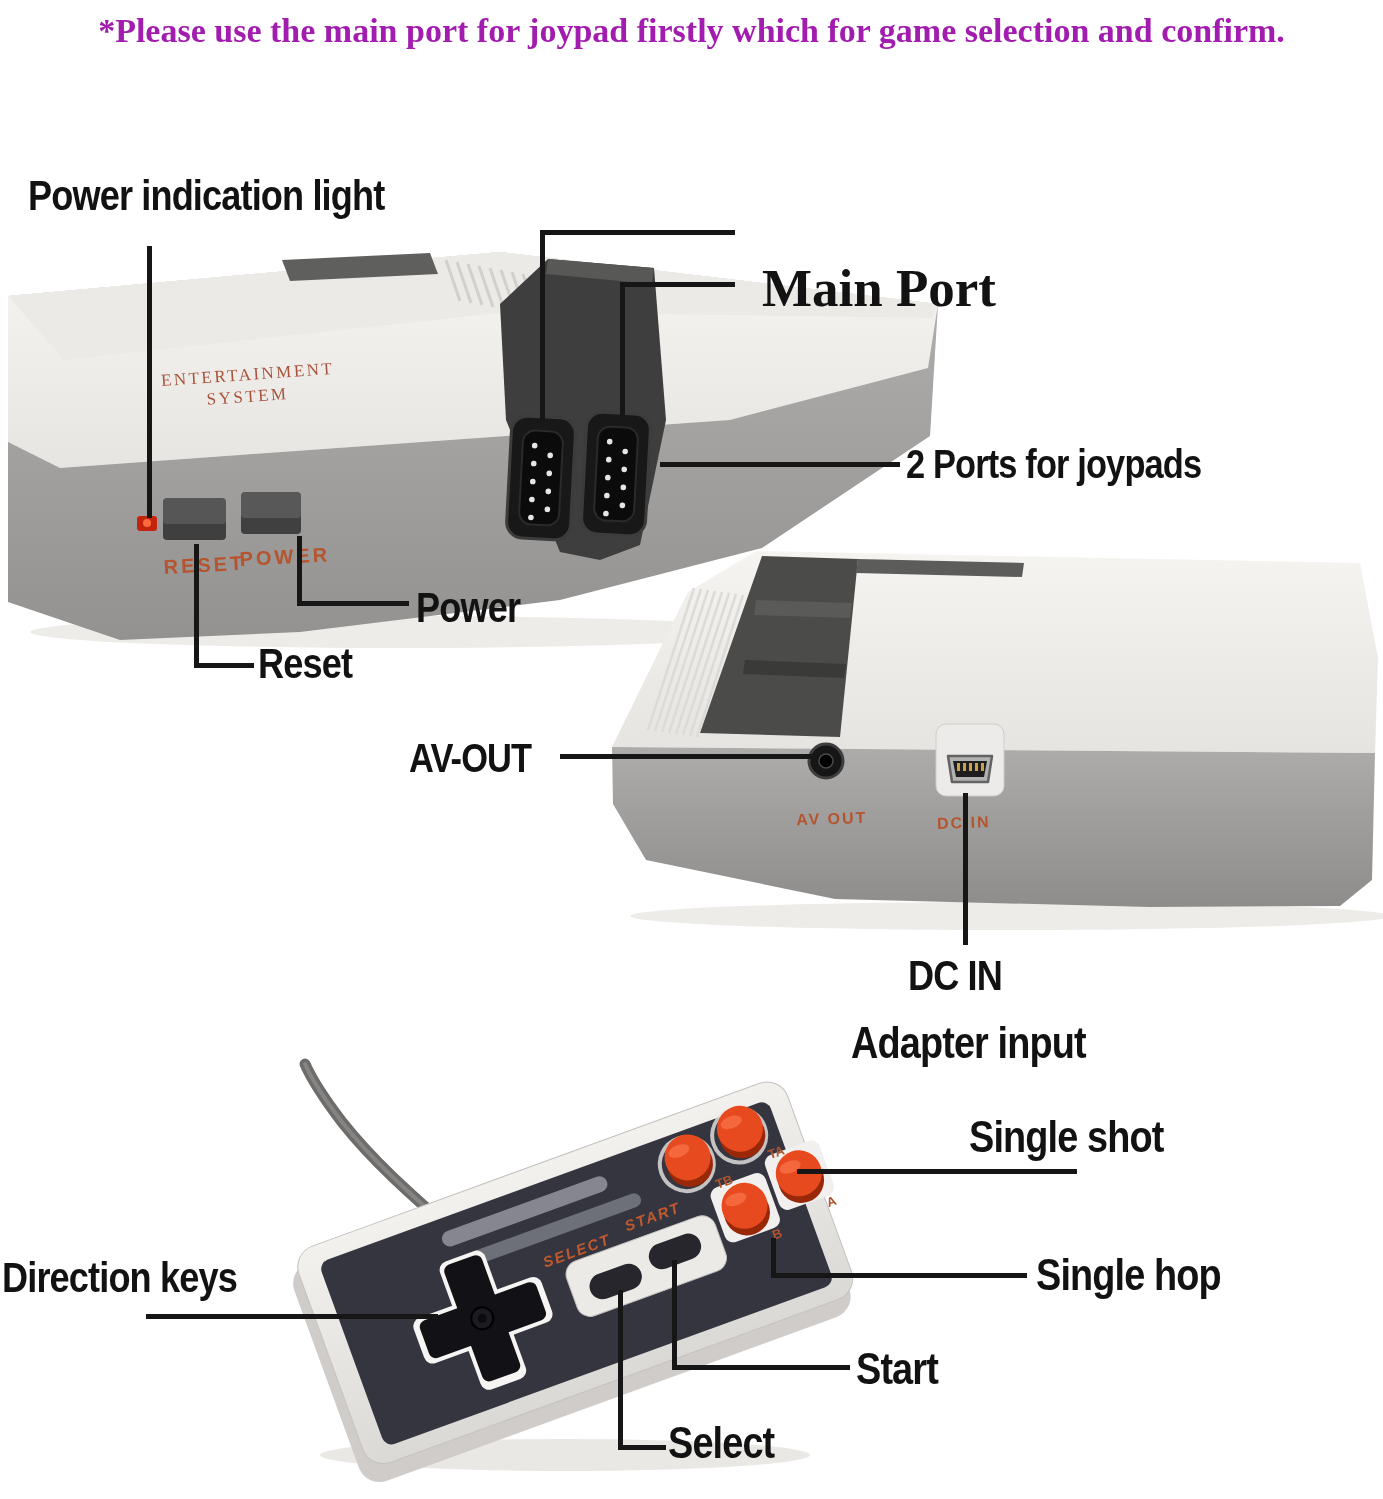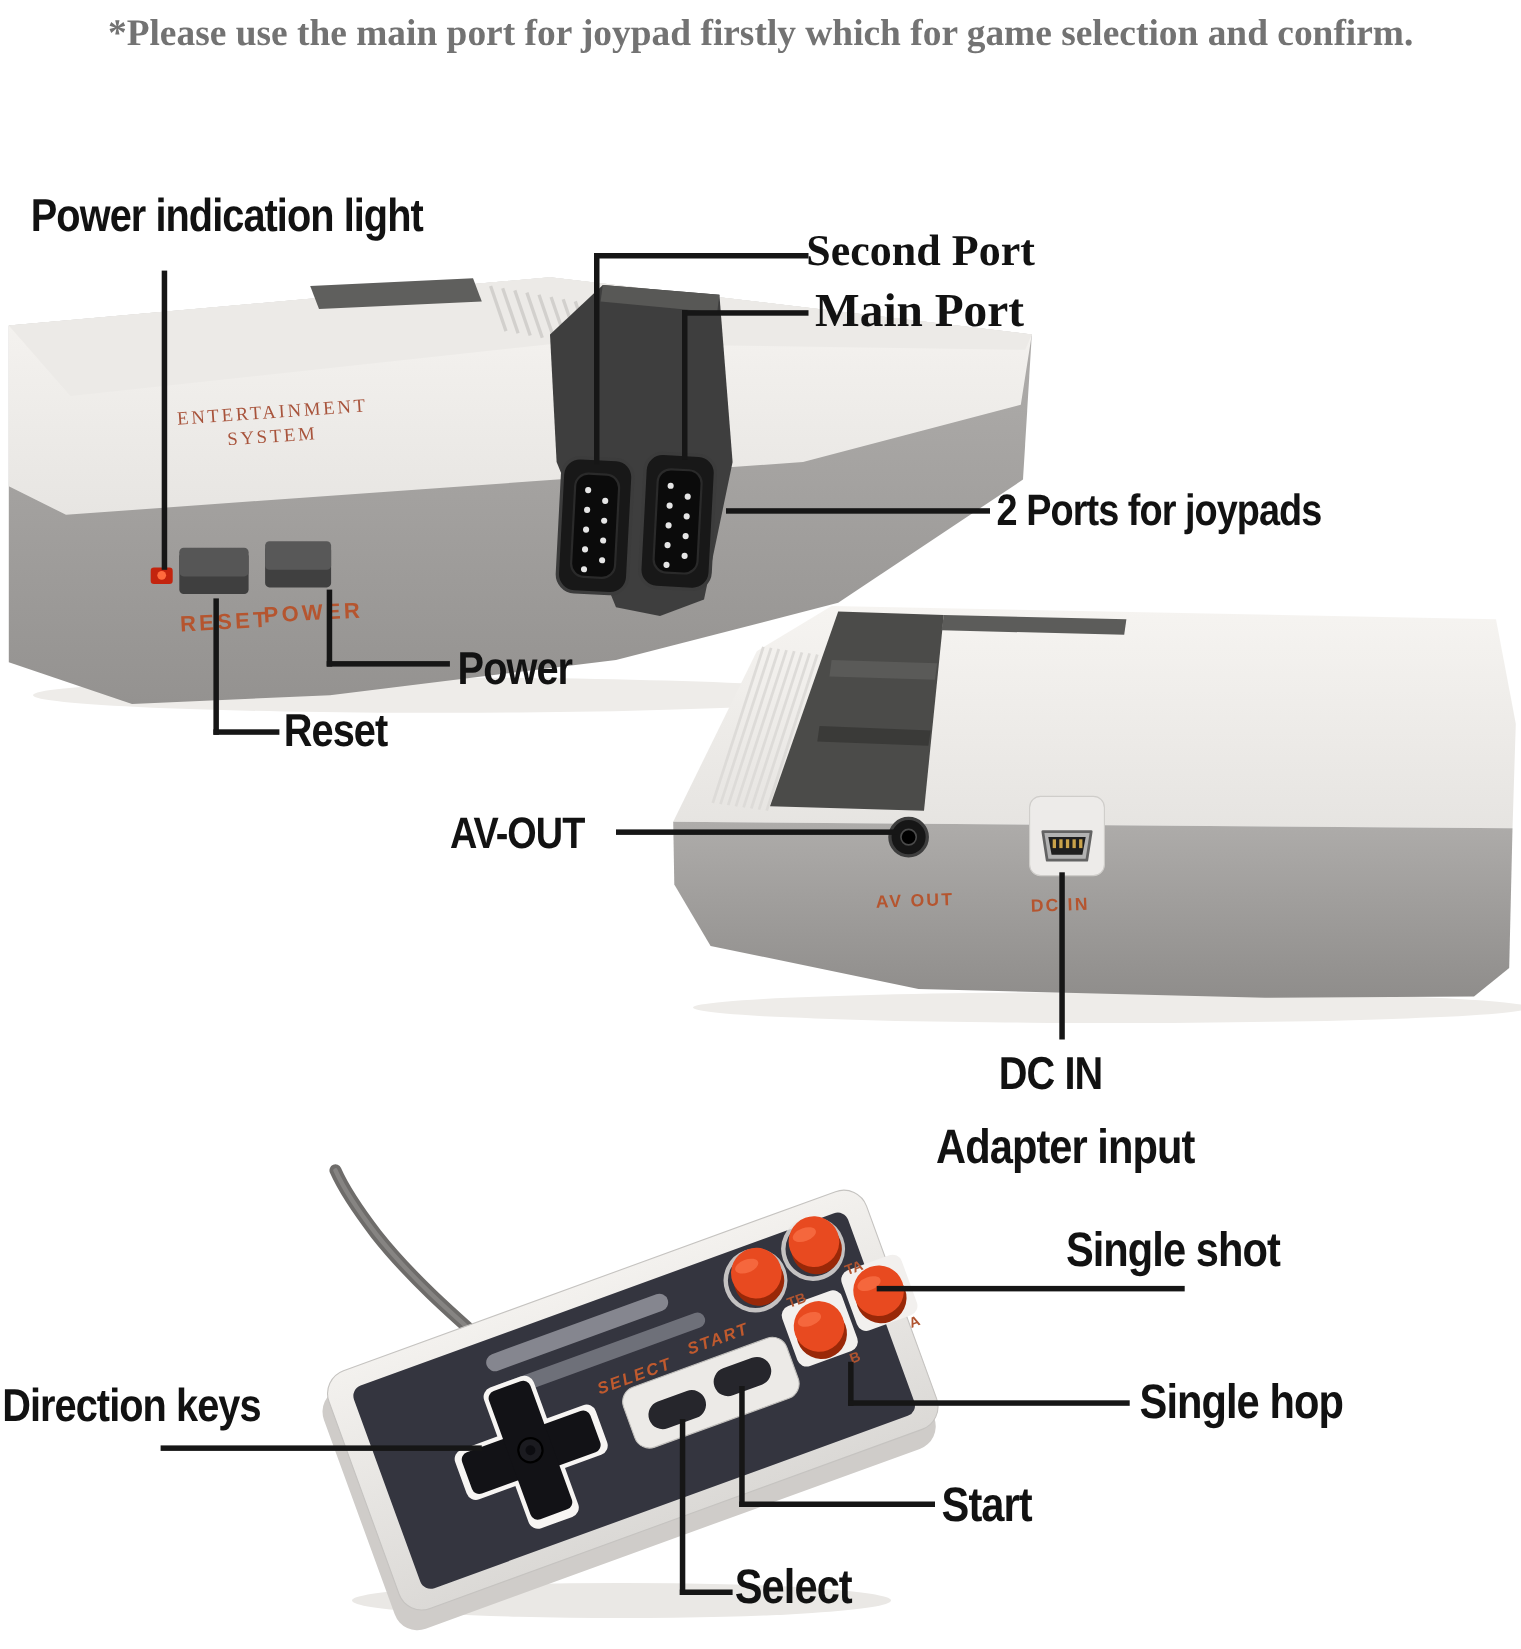--- a/index.html
+++ b/index.html
@@ -5,21 +5,21 @@
   html,body{margin:0;padding:0;background:#fff;}
   .page{position:relative;width:1383px;height:1499px;background:#ffffff;overflow:hidden;
         font-family:"Liberation Sans",sans-serif;}
   .art{position:absolute;left:0;top:0;z-index:1;}
   .line{position:absolute;background:#161616;z-index:2;}
   .lbl{position:absolute;z-index:3;white-space:nowrap;color:#121212;font-weight:700;}
   .clabel{font-family:"Liberation Sans",sans-serif;letter-spacing:-1px;
           transform:scaleX(.86);transform-origin:left top;}
   .slabel{font-family:"Liberation Serif",serif;letter-spacing:0;}
   .notice{position:absolute;left:0;width:1383px;text-align:center;z-index:3;
-          font-family:"Liberation Serif",serif;font-weight:700;color:#737373;white-space:nowrap;}
+          font-family:"Liberation Serif",serif;font-weight:700;color:#a21caf;white-space:nowrap;}
   svg text{font-family:"Liberation Sans",sans-serif;}
   svg text.serif{font-family:"Liberation Serif",serif;}
 </style>
 </head>
 <body>
 
 <div class="page">
 
   <svg class="art" width="1383" height="1499" viewBox="0 0 1383 1499">
     <defs>
@@ -225,22 +225,21 @@
   <div class="line" style="left:771px;top:1273px;width:256px;height:5px;"></div>
   <div class="line" style="left:672px;top:1260px;width:5px;height:110px;"></div>
   <div class="line" style="left:672px;top:1365px;width:178px;height:5px;"></div>
   <div class="line" style="left:618px;top:1290px;width:5px;height:160px;"></div>
   <div class="line" style="left:618px;top:1445px;width:48px;height:5px;"></div>
   <div class="line" style="left:146px;top:1314px;width:292px;height:5px;"></div>
 
   <div class="notice" style="top:12px;font-size:34px;">*Please use the main port for joypad firstly which for game selection and confirm.</div>
 
   <div class="lbl clabel" style="left:28px;top:172px;font-size:42px;">Power indication light</div>
-  <div class="lbl slabel" style="left:733px;top:204px;font-size:40px;">Second Port</div>
-  <div class="lbl slabel" style="left:741px;top:258px;font-size:43px;">Main Port</div>
+  <div class="lbl slabel" style="left:762px;top:258px;font-size:53px;">Main Port</div>
   <div class="lbl clabel" style="left:906px;top:442px;font-size:40px;">2 Ports for joypads</div>
   <div class="lbl clabel" style="left:416px;top:584px;font-size:42px;">Power</div>
   <div class="lbl clabel" style="left:258px;top:640px;font-size:42px;">Reset</div>
   <div class="lbl clabel" style="left:409px;top:736px;font-size:40px;">AV-OUT</div>
   <div class="lbl clabel" style="left:908px;top:952px;font-size:42px;">DC IN</div>
   <div class="lbl clabel" style="left:851px;top:1018px;font-size:44px;">Adapter input</div>
   <div class="lbl clabel" style="left:969px;top:1112px;font-size:44px;">Single shot</div>
   <div class="lbl clabel" style="left:2px;top:1254px;font-size:42px;">Direction keys</div>
   <div class="lbl clabel" style="left:1036px;top:1250px;font-size:44px;">Single hop</div>
   <div class="lbl clabel" style="left:856px;top:1344px;font-size:44px;">Start</div>

